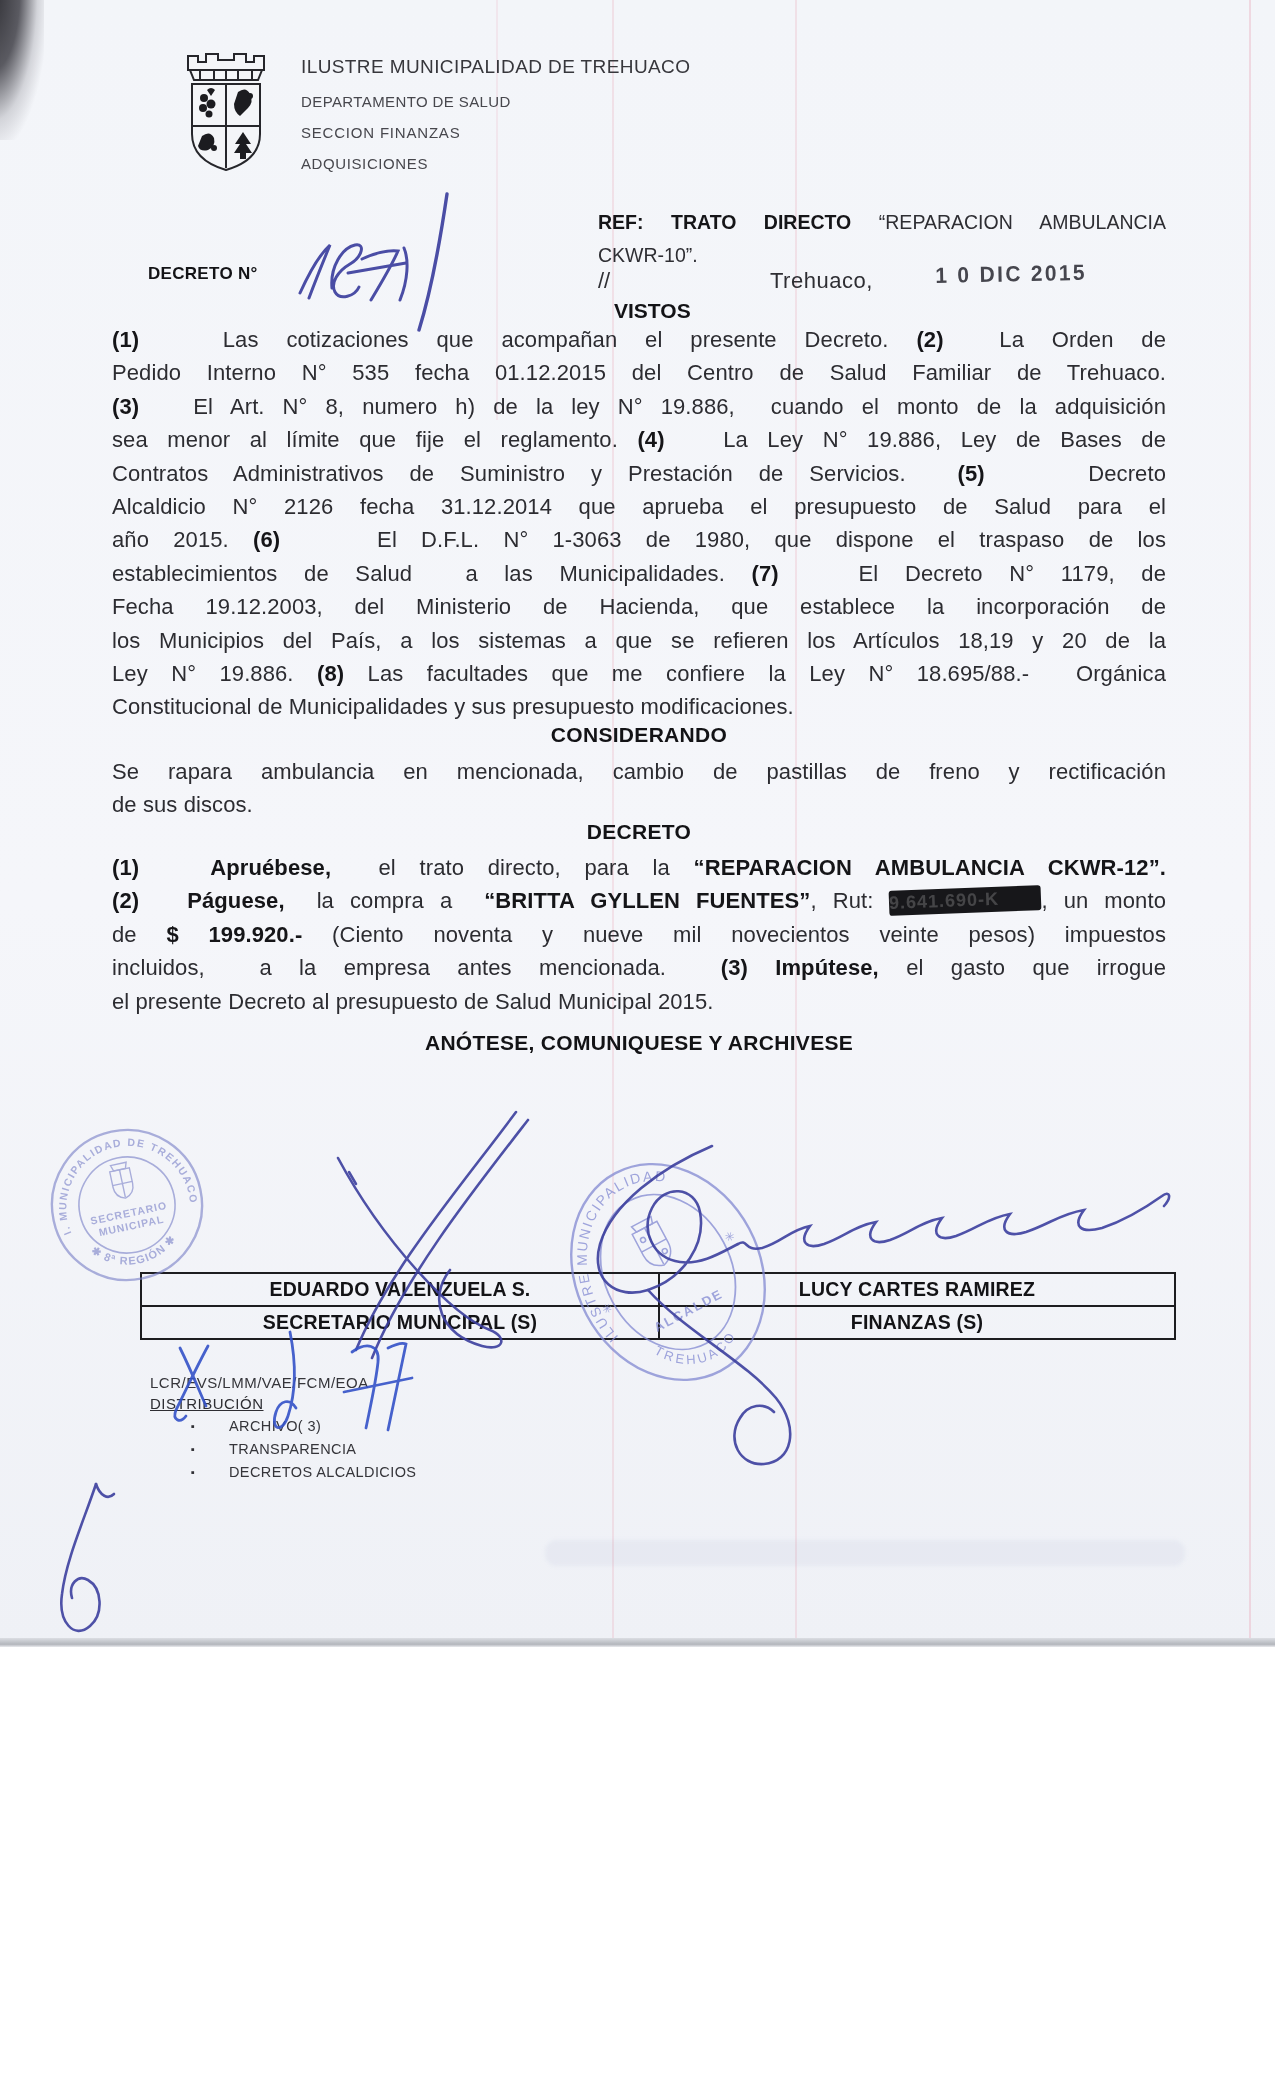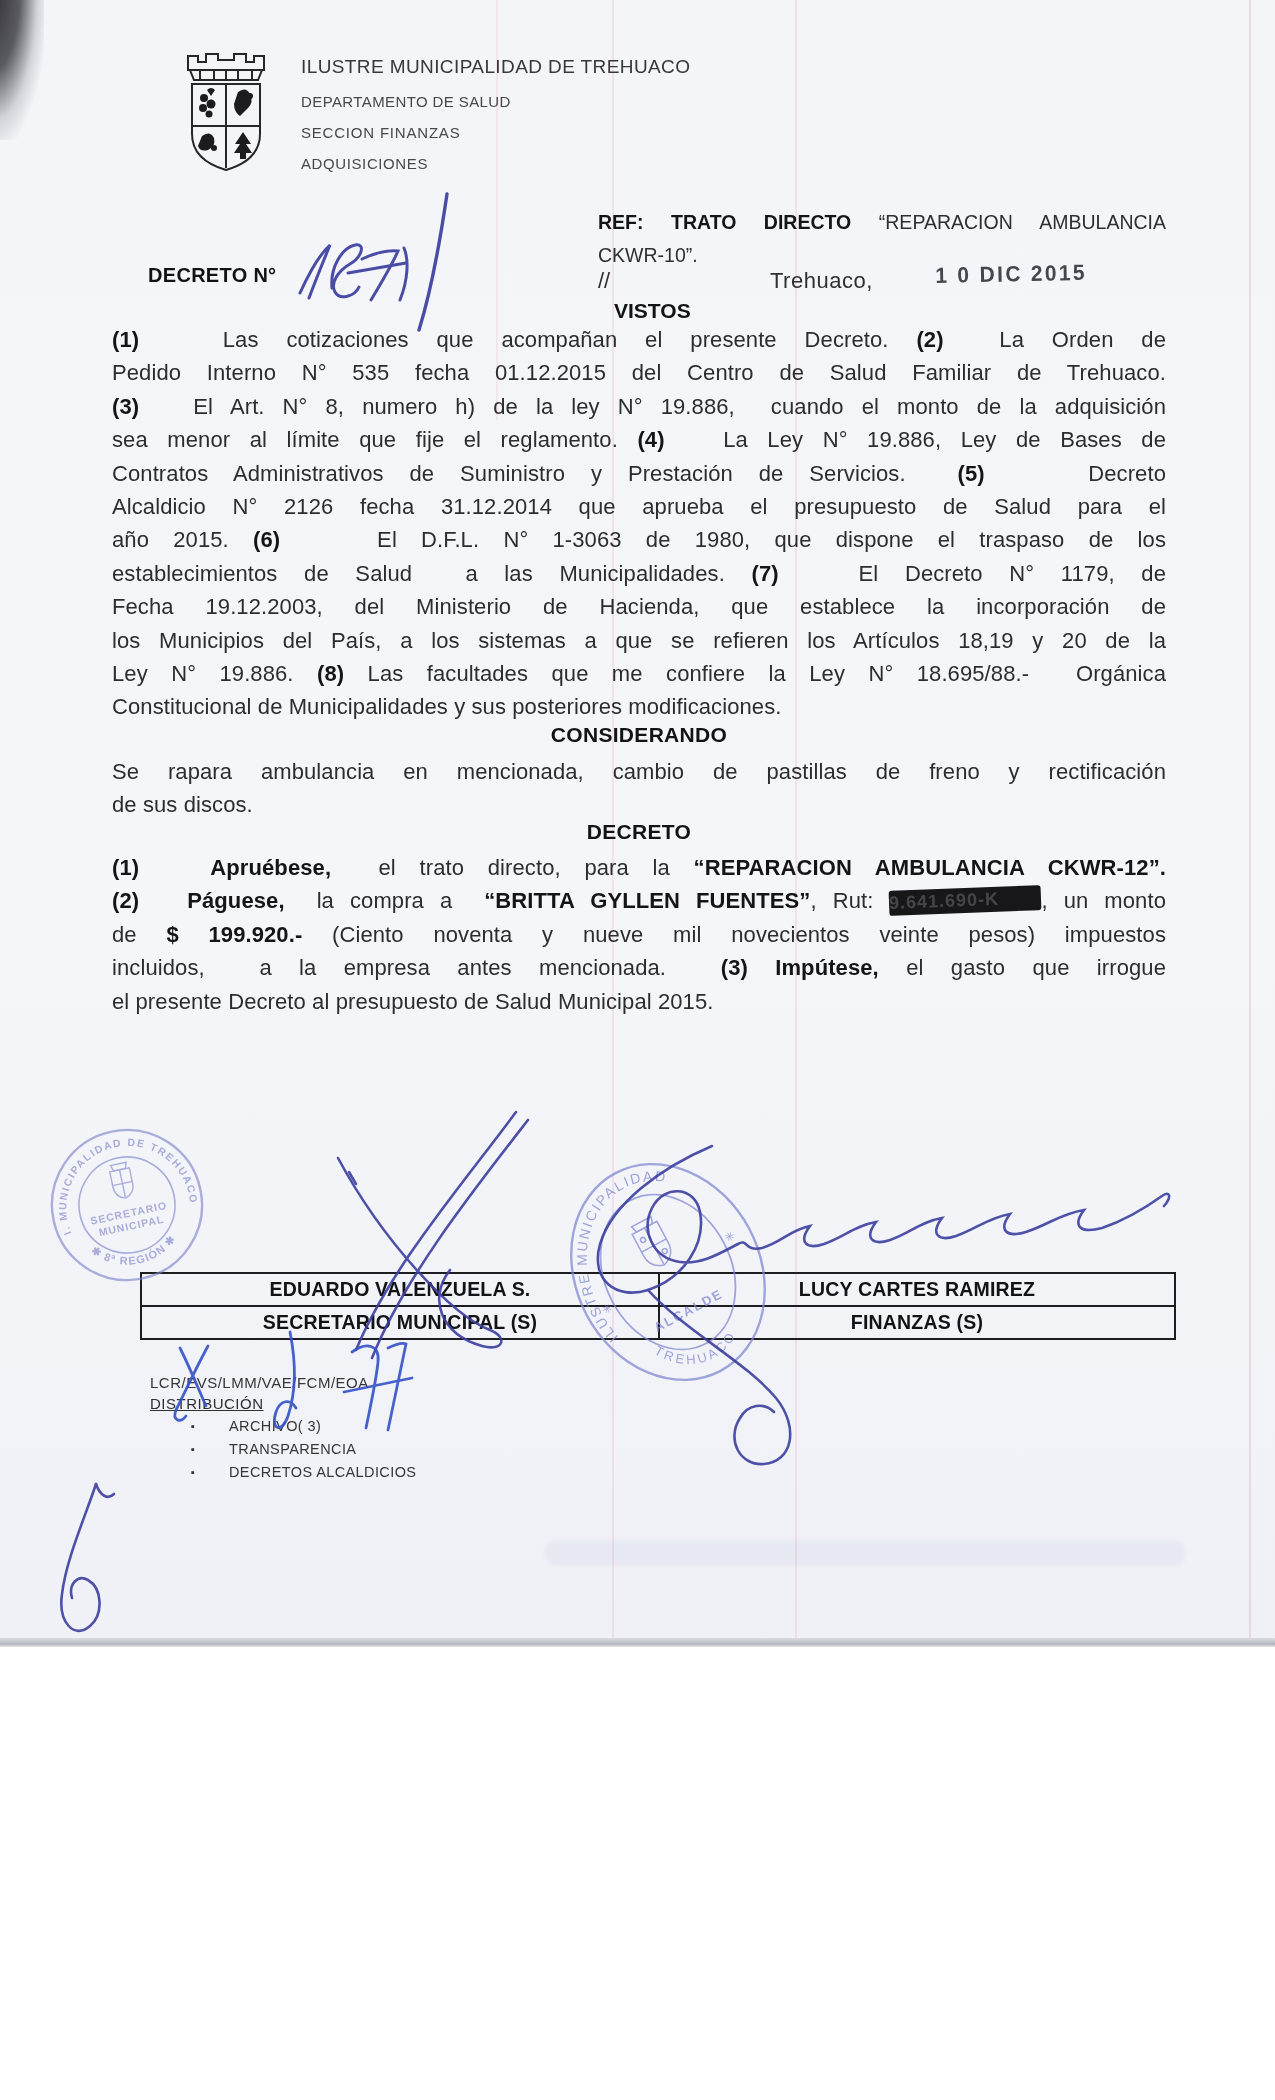--- a/index.html
+++ b/index.html
@@ -24,21 +24,21 @@
   .logo{position:absolute;left:180px;top:46px;}
   .org{position:absolute;left:301px;top:56px;color:#3a3a3f;}
   .org .t1{font-size:19px;letter-spacing:.4px;color:#37373c;}
   .org .t2{font-size:15px;margin-top:15px;color:#47474d;letter-spacing:.4px;}
   .org .t3{font-size:15px;margin-top:14px;color:#47474d;letter-spacing:.8px;}
   .org .t4{font-size:15px;margin-top:14px;color:#47474d;letter-spacing:.6px;}
 
   
   .refblock{position:absolute;left:598px;top:206px;width:568px;font-size:19.5px;color:#2e2e33;}
   .refblock .jline{line-height:32px;}
-  .decree-label{position:absolute;left:148px;top:264px;font-size:20px;font-weight:bold;color:#131316;letter-spacing:.3px;}
+  .decree-label{position:absolute;left:148px;top:264px;font-size:17px;font-weight:bold;color:#131316;letter-spacing:.3px;}
   .slashes{position:absolute;left:598px;top:268px;font-size:22px;color:#2e2e33;}
   .place{position:absolute;left:770px;top:268px;font-size:22px;color:#2e2e33;letter-spacing:.5px;}
   .datestamp{position:absolute;left:935px;top:263px;font-size:22px;font-weight:bold;color:#46464e;
              letter-spacing:2.5px;transform:rotate(-1.2deg) scaleX(.95);transform-origin:left top;}
 
   
   .h-center{position:absolute;left:112px;width:1054px;text-align:center;font-weight:bold;
             font-size:21px;color:#131316;letter-spacing:.3px;}
   .h-vistos{position:absolute;left:614px;top:299px;font-size:21px;font-weight:bold;color:#131316;}
   .body-block{position:absolute;left:112px;width:1054px;font-size:22px;color:#2c2c31;letter-spacing:.1px;}
@@ -124,38 +124,39 @@
         <div class="jline"><span>Pedido Interno N° 535 fecha 01.12.2015 del Centro de Salud Familiar de Trehuaco.</span></div>
         <div class="jline"><span class="b">(3)</span><span>&nbsp;&nbsp; El Art. N° 8, numero h) de la ley N° 19.886,&nbsp; cuando el monto de la adquisición</span></div>
         <div class="jline"><span>sea menor al límite que fije el reglamento. </span><span class="b">(4)</span><span>&nbsp;&nbsp; La Ley N° 19.886, Ley de Bases de</span></div>
         <div class="jline"><span>Contratos Administrativos de Suministro y Prestación de Servicios.&nbsp; </span><span class="b">(5)</span><span>&nbsp;&nbsp;&nbsp; Decreto</span></div>
         <div class="jline"><span>Alcaldicio N° 2126 fecha 31.12.2014 que aprueba el presupuesto de Salud para el</span></div>
         <div class="jline"><span>año 2015. </span><span class="b">(6)</span><span>&nbsp;&nbsp;&nbsp; El D.F.L. N° 1-3063 de 1980, que dispone el traspaso de los</span></div>
         <div class="jline"><span>establecimientos de Salud&nbsp; a las Municipalidades. </span><span class="b">(7)</span><span>&nbsp;&nbsp; El Decreto N° 1179, de</span></div>
         <div class="jline"><span>Fecha 19.12.2003, del Ministerio de Hacienda, que establece la incorporación de</span></div>
         <div class="jline"><span>los Municipios del País, a los sistemas a que se refieren los Artículos 18,19 y 20 de la</span></div>
         <div class="jline"><span>Ley N° 19.886. </span><span class="b">(8)</span><span> Las facultades que me confiere la Ley N° 18.695/88.-&nbsp; Orgánica</span></div>
-        <div class="jline jend"><span>Constitucional de Municipalidades y sus posteriores modificaciones.</span></div>
+        <div class="jline jend"><span>Constitucional de Municipalidades y sus presupuesto modificaciones.</span></div>
       </div>
 
     <div class="h-center" style="top:723px">CONSIDERANDO</div>
     <div class="body-block" style="top:755px">
         <div class="jline"><span>Se rapara ambulancia en mencionada, cambio de pastillas de freno y rectificación</span></div>
         <div class="jline jend"><span>de sus discos.</span></div>
       </div>
 
     <div class="h-center" style="top:820px">DECRETO</div>
     <div class="body-block" style="top:851px">
         <div class="jline"><span class="b">(1)</span><span>&nbsp;&nbsp; </span><span class="b">Apruébese,</span><span>&nbsp; el trato directo, para la </span><span class="b">“REPARACION AMBULANCIA CKWR-12”.</span></div>
         <div class="jline"><span class="b">(2)</span><span>&nbsp;&nbsp; </span><span class="b">Páguese,</span><span>&nbsp; la compra a&nbsp; </span><span class="b">“BRITTA GYLLEN FUENTES”</span><span>, Rut: </span><span class="redact">9.641.690-K</span><span>, un monto</span></div>
         <div class="jline"><span>de </span><span class="b">$ 199.920.-</span><span> (Ciento noventa y nueve mil novecientos veinte pesos) impuestos</span></div>
         <div class="jline"><span>incluidos,&nbsp; a la empresa antes mencionada.&nbsp; </span><span class="b">(3) </span><span class="b">Impútese,</span><span> el gasto que irrogue</span></div>
         <div class="jline jend"><span>el presente Decreto al presupuesto de Salud Municipal 2015.</span></div>
       </div>
 
+    <div class="h-center" style="top:1031px">ANÓTESE, COMUNIQUESE Y ARCHIVESE</div>
 
     <div class="sigtable">
       <div class="cell">EDUARDO VALENZUELA S.</div>
       <div class="cell c-right">LUCY CARTES RAMIREZ</div>
       <div class="cell r2">SECRETARIO MUNICIPAL (S)</div>
       <div class="cell c-right r2">FINANZAS (S)</div>
     </div>
 
     <div class="foot-initials">LCR/EVS/LMM/VAE/FCM/EOA</div>
     <div class="foot-dist">DISTRIBUCIÓN</div>

